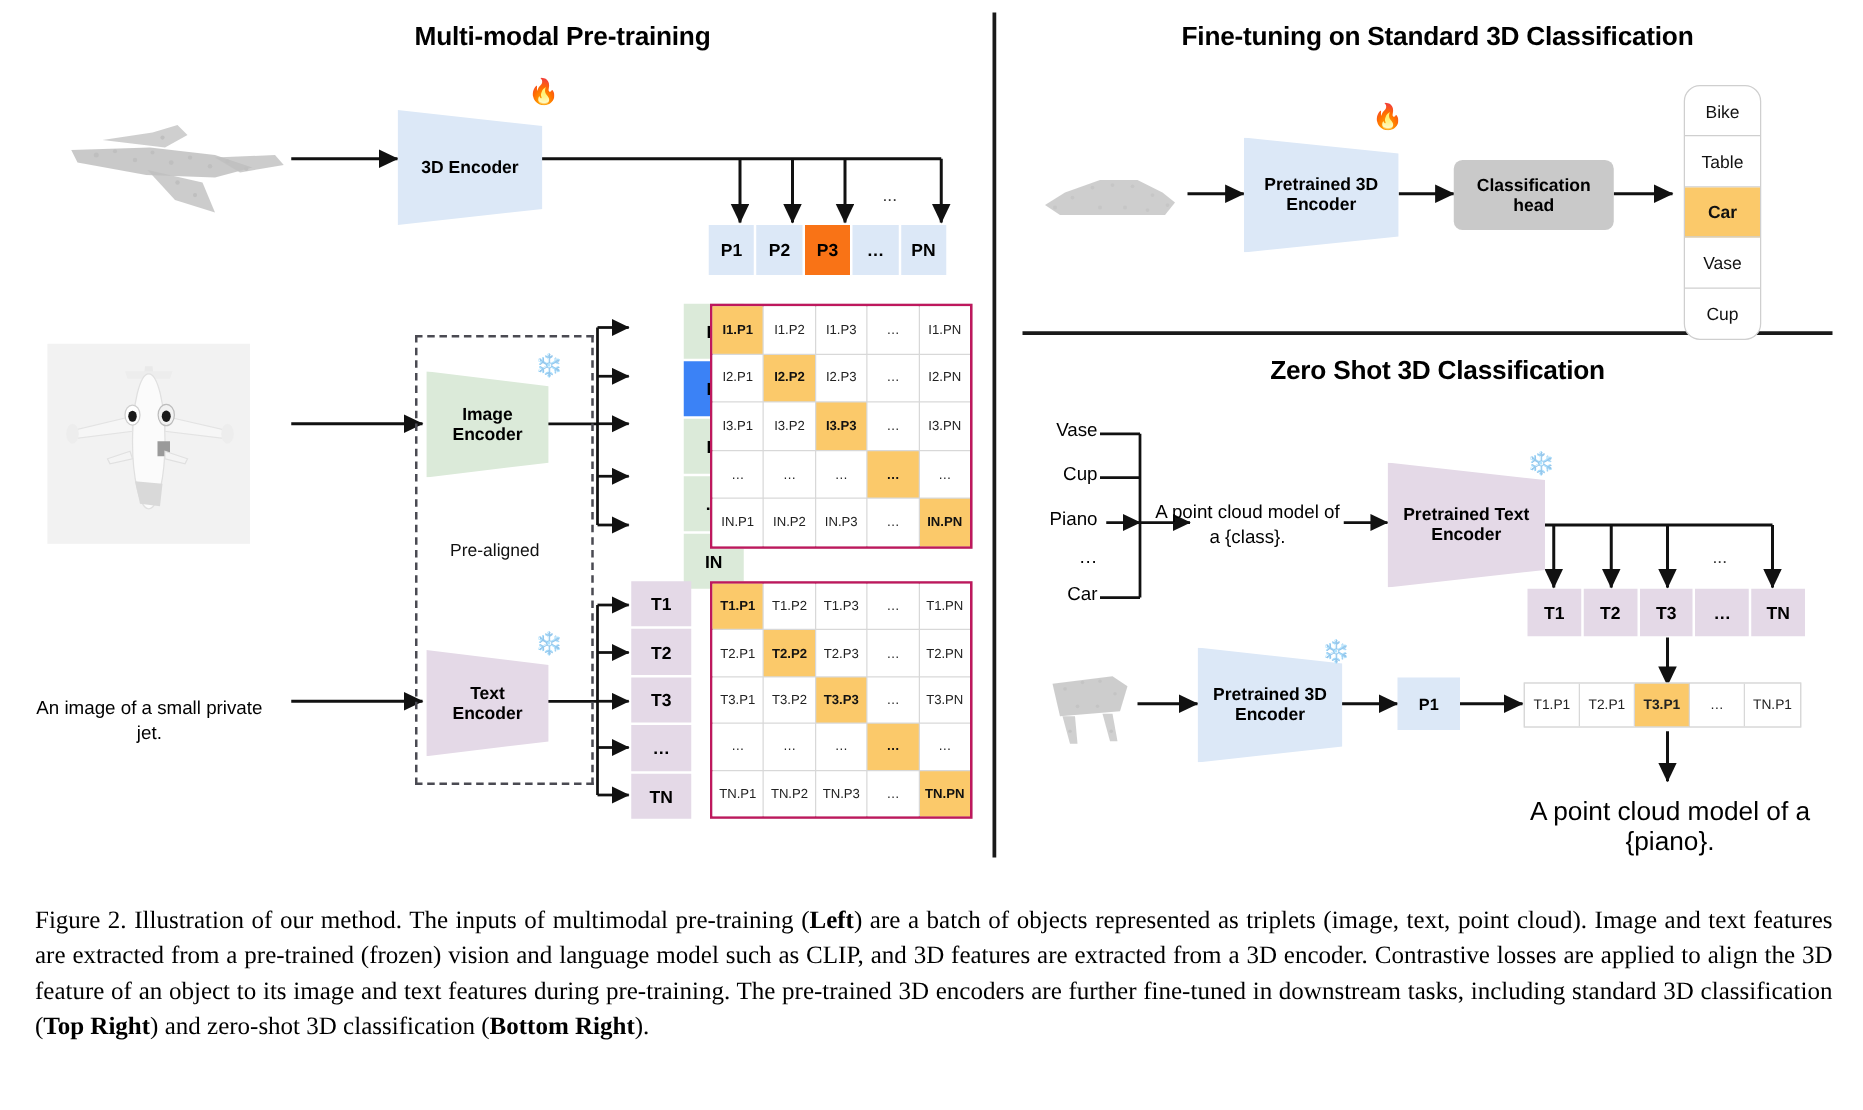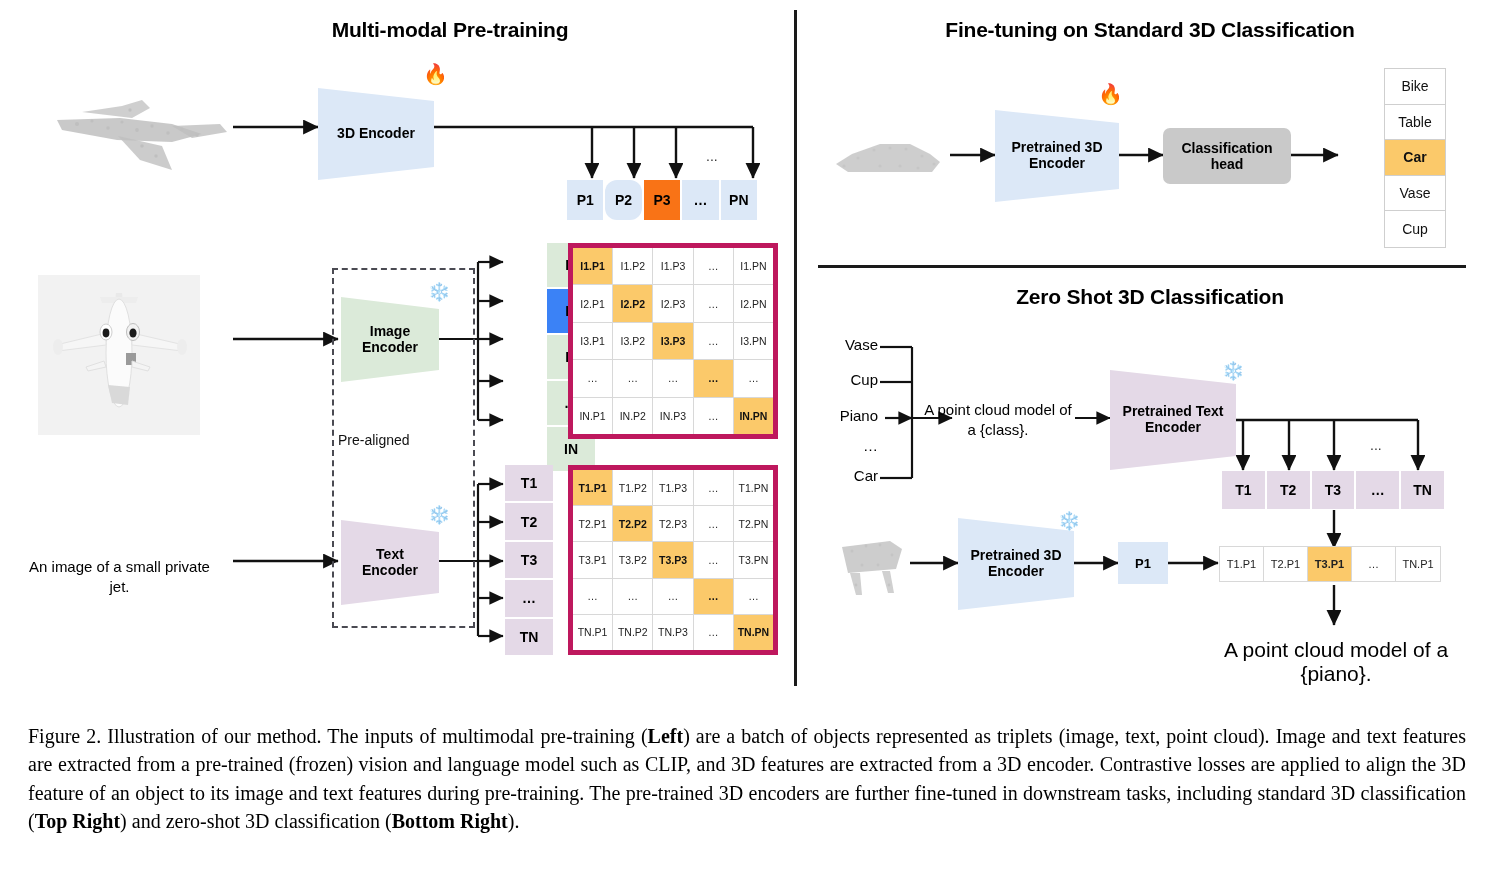--- a/index.html
+++ b/index.html
@@ -31,21 +31,21 @@
   }
   .trap-label { position:relative; z-index:2; }
 
   
   .cellbox {
     position:absolute; display:flex; align-items:center; justify-content:center;
     font-weight:bold; font-size:13px;
   }
 
   
-  .matrix { position:absolute; display:grid; background:#d8d8d8; gap:1px; border:5px solid #be185d; }
+  .matrix { position:absolute; display:grid; background:#d8d8d8; gap:1px; border:2px solid #be185d; }
   .matrix .mcell {
     display:flex; align-items:center; justify-content:center;
     font-size:10.5px; background:#ffffff; color:#222;
   }
   .matrix .mcell.diag { background:#fbc96a; font-weight:bold; color:#111; }
 
   .label-col { position:absolute; display:grid; gap:2px; }
   .label-col .lcell {
     display:flex; align-items:center; justify-content:center;
     font-size:14px; font-weight:bold;
@@ -240,21 +240,21 @@
   <span>An image of a small private jet.</span>
 </div>
 
 <div class="trap" style="left:318px; top:88px; width:116px; height:92px; font-size:14px;">
   <div class="trap-shape" style="background:#dce8f7;"></div>
   <div class="trap-label">3D Encoder</div>
 </div>
 <div class="badge" style="left:423px; top:64px;">🔥</div>
 
 <div class="dashed-group" style="left:332px; top:268px; width:143px; height:360px;"></div>
-<div class="prealigned" style="left:338px; top:432px;">Pre-aligned</div>
+<div class="prealigned" style="left:360px; top:432px;">Pre-aligned</div>
 
 <div class="trap" style="left:341px; top:297px; width:98px; height:85px; font-size:14px;">
   <div class="trap-shape" style="background:#dbead9;"></div>
   <div class="trap-label">
     <div>Image</div>
     <div>Encoder</div>
   </div>
 </div>
 <div class="badge" style="left:428px; top:283px; font-size:18px;">❄️</div>
 
@@ -262,21 +262,21 @@
   <div class="trap-shape" style="background:#e4d9e7;"></div>
   <div class="trap-label">
     <div>Text</div>
     <div>Encoder</div>
   </div>
 </div>
 <div class="badge" style="left:428px; top:506px; font-size:18px;">❄️</div>
 
 <div class="strip" style="left:567px; top:180px; width:190px; height:40px; grid-template-columns:repeat(5,1fr);">
     <div class="scell" style="background: rgb(220, 232, 247);">P1</div>
-    <div class="scell" style="background: rgb(220, 232, 247); border-radius: 12px;">P2</div>
+    <div class="scell" style="background: rgb(220, 232, 247);">P2</div>
     <div class="scell" style="background: #f97316;">P3</div>
     <div class="scell" style="background: rgb(220, 232, 247);">…</div>
     <div class="scell" style="background: rgb(220, 232, 247);">PN</div>
   </div>
 
 <div class="abs" style="left:706px; top:148px; font-size:14px; color:#333;">...</div>
 
 <div class="label-col" style="left:505px; top:243px; width:48px; height:228px; grid-template-rows:repeat(5,1fr);margin-left:42px;">
     <div class="lcell" style="background: rgb(219, 234, 217);">I1</div>
     <div class="lcell" style="background: #3b82f6;">I2</div>
@@ -379,21 +379,21 @@
 </div>
 <div class="badge" style="left:1098px; top:84px;">🔥</div>
 
 <div class="abs" style="left:1163px; top:128px; width:128px; height:56px; background:#c9c9c9; border-radius:7px; display:flex; align-items:center; justify-content:center; text-align:center; font-weight:bold; font-size:14px; line-height:1.15;">
   <div>
     <div>Classification</div>
     <div>head</div>
   </div>
 </div>
 
-<div class="class-list" style="left:1384px; top:68px; width:62px; height:180px;">
+<div class="class-list" style="left:1347px; top:68px; width:62px; height:204px;border-radius:13px;">
     <div class="item" style="height: 20%;">Bike</div>
     <div class="item" style="height: 20%;">Table</div>
     <div class="item active" style="height: 20%;">Car</div>
     <div class="item" style="height: 20%;">Vase</div>
     <div class="item" style="height: 20%;">Cup</div>
   </div>
 
 <div class="abs panel-title" style="left:930px; top:285px; width:440px;">Zero Shot 3D Classification</div>
 
 <div class="abs" id="zs-words">

